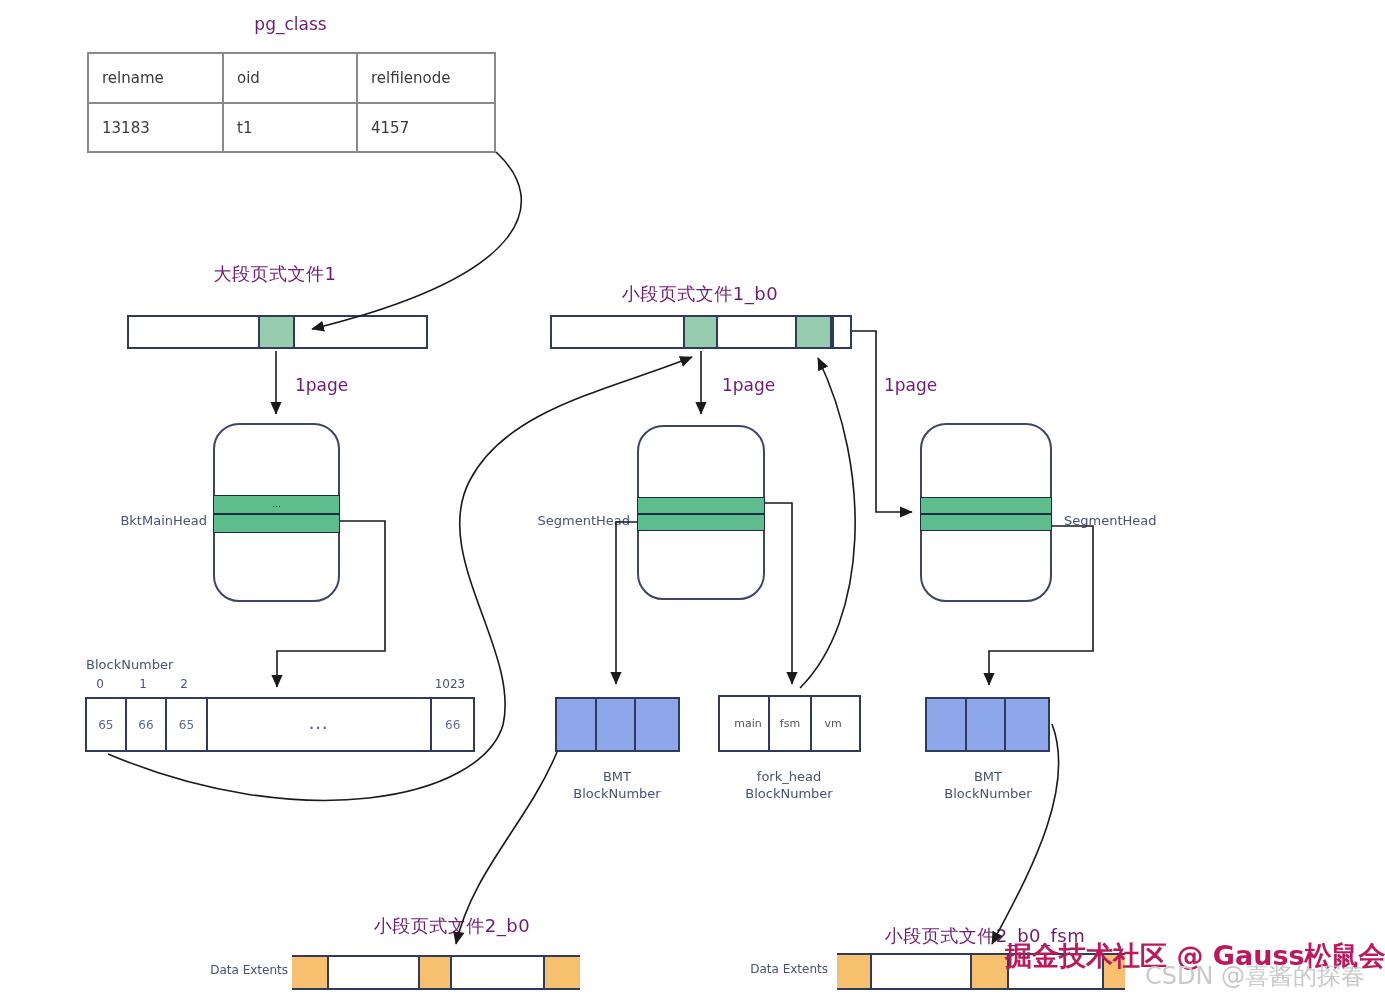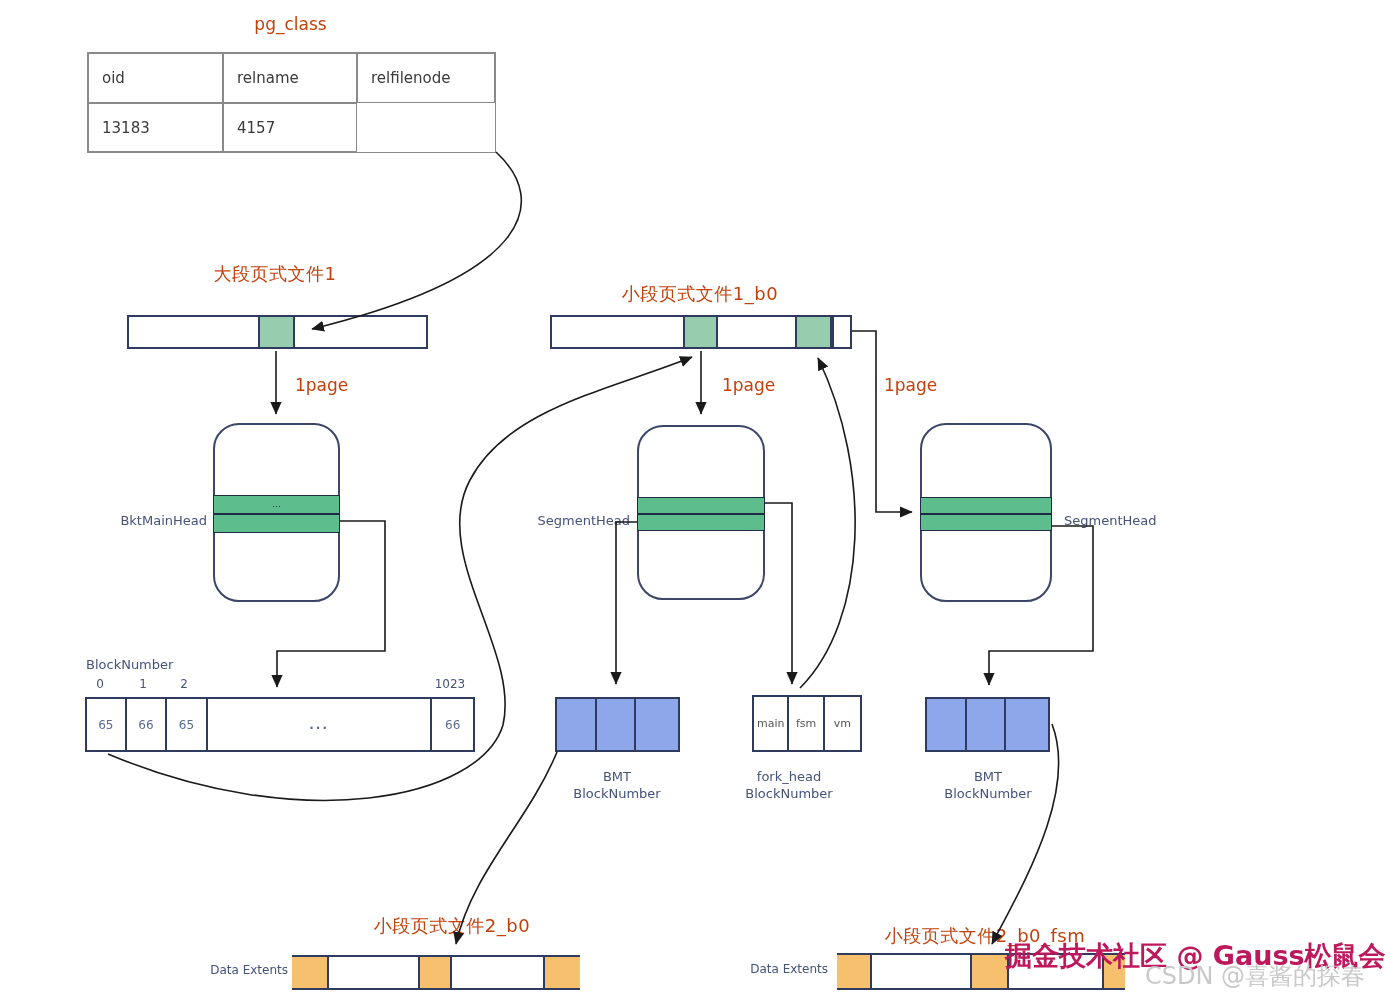--- a/index.html
+++ b/index.html
@@ -1,21 +1,21 @@
 <!DOCTYPE html>
 <html><head>
 <meta charset="utf-8">
 <style>
   html,body{margin:0;padding:0;background:#ffffff;}
   #canvas{
     position:relative;width:1385px;height:996px;background:#ffffff;overflow:hidden;
     font-family:"DejaVu Sans","Liberation Sans",sans-serif;color:#222;
   }
   .abs{position:absolute;}
-  .lbl{position:absolute;white-space:nowrap;color:#c2410c;}
+  .lbl{position:absolute;white-space:nowrap;color:#701a75;}
   .cn{font-size:18px;letter-spacing:0.5px;}
   .center{text-align:center;}
   .right{text-align:right;}
   .small-lbl{font-size:13px;color:#45527a;margin-top:7px;}
   .tiny-lbl{font-size:12px;color:#45527a;}
   
   .pgtable{display:grid;grid-template-columns:135px 134px 138px;grid-template-rows:50px 49px;
     border:1px solid #8a8a8a;background:#fff;}
   .pgtable .cell{border:1px solid #8a8a8a;display:flex;align-items:center;padding-left:13px;
     font-size:15px;color:#3a3a3a;box-sizing:border-box;}
@@ -42,24 +42,25 @@
   .wm1{font-size:27px;font-weight:700;color:#be185d;}
   .wm2{font-size:24px;color:#c9c9c9;}
 </style>
 </head>
 <body>
 
 <div id="canvas">
 
   <div class="lbl center" style="left:87px;top:14px;width:407px;font-size:17px;">pg_class</div>
   <div class="abs pgtable" style="left:87px;top:52px;width:407px;height:99px;">
+    <div class="cell">relname</div>
     <div class="cell">oid</div>
-    <div class="cell">relname</div>
     <div class="cell">relfilenode</div>
     <div class="cell">13183</div>
+    <div class="cell">t1</div>
     <div class="cell">4157</div>
   </div>
 
   <div class="lbl cn center" style="left:165px;top:262px;width:220px;">大段页式文件1</div>
   <div class="bar" style="left:127px;top:315px;width:301px;height:34px;">
     <div class="greencell" style="left:129px;width:37px;"></div>
   </div>
   <div class="lbl" style="left:295px;top:375px;font-size:17px;">1page</div>
 
   <div class="lbl cn center" style="left:590px;top:282px;width:220px;">小段页式文件1_b0</div>
@@ -109,21 +110,21 @@
   </div>
 
   <div class="cellrow bluebox" style="left:555px;top:697px;width:125px;height:55px;">
     <div class="c" style="width:41px;"></div>
     <div class="c" style="width:41px;"></div>
     <div class="c" style="width:43px;"></div>
   </div>
   <div class="lbl small-lbl center" style="left:567px;top:762px;width:100px;">BMT</div>
   <div class="lbl small-lbl center" style="left:567px;top:779px;width:100px;">BlockNumber</div>
 
-  <div class="cellrow" style="left:752px;top:695px;width:110px;height:57px;">
+  <div class="cellrow" style="left:718px;top:695px;width:143px;height:57px;padding-left:8px;">
     <div class="c" style="width:42px;font-size:11px;color:#555;">main</div>
     <div class="c" style="width:42px;font-size:11px;color:#555;">fsm</div>
     <div class="c" style="width:42px;font-size:11px;color:#555;">vm</div>
   </div>
   <div class="lbl small-lbl center" style="left:739px;top:762px;width:100px;">fork_head</div>
   <div class="lbl small-lbl center" style="left:739px;top:779px;width:100px;">BlockNumber</div>
 
   <div class="cellrow bluebox" style="left:925px;top:697px;width:125px;height:55px;">
     <div class="c" style="width:41px;"></div>
     <div class="c" style="width:41px;"></div>

